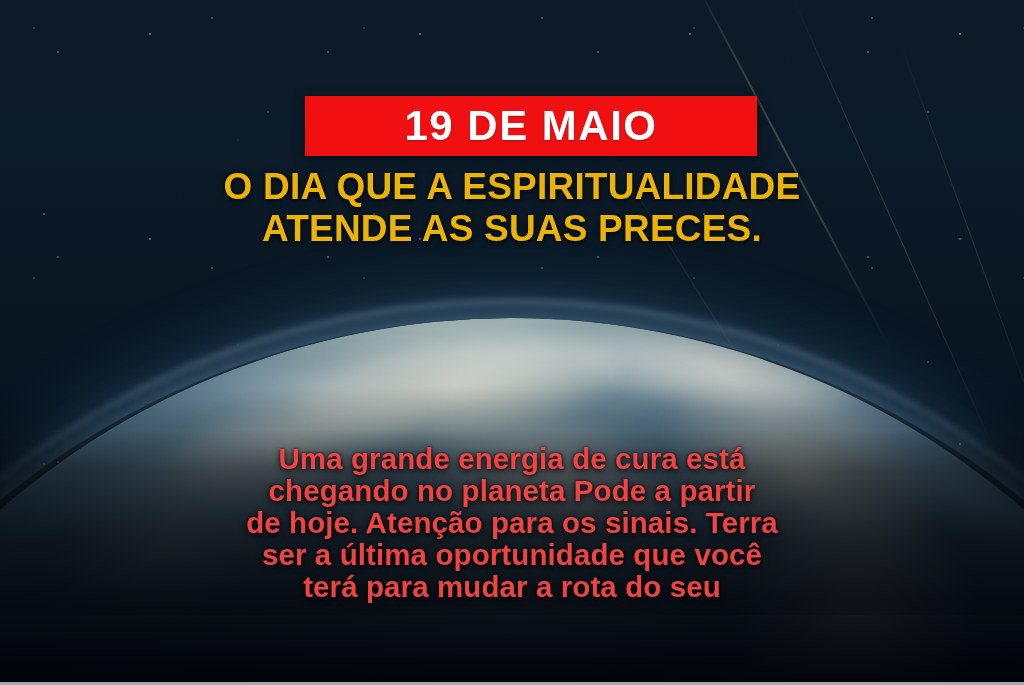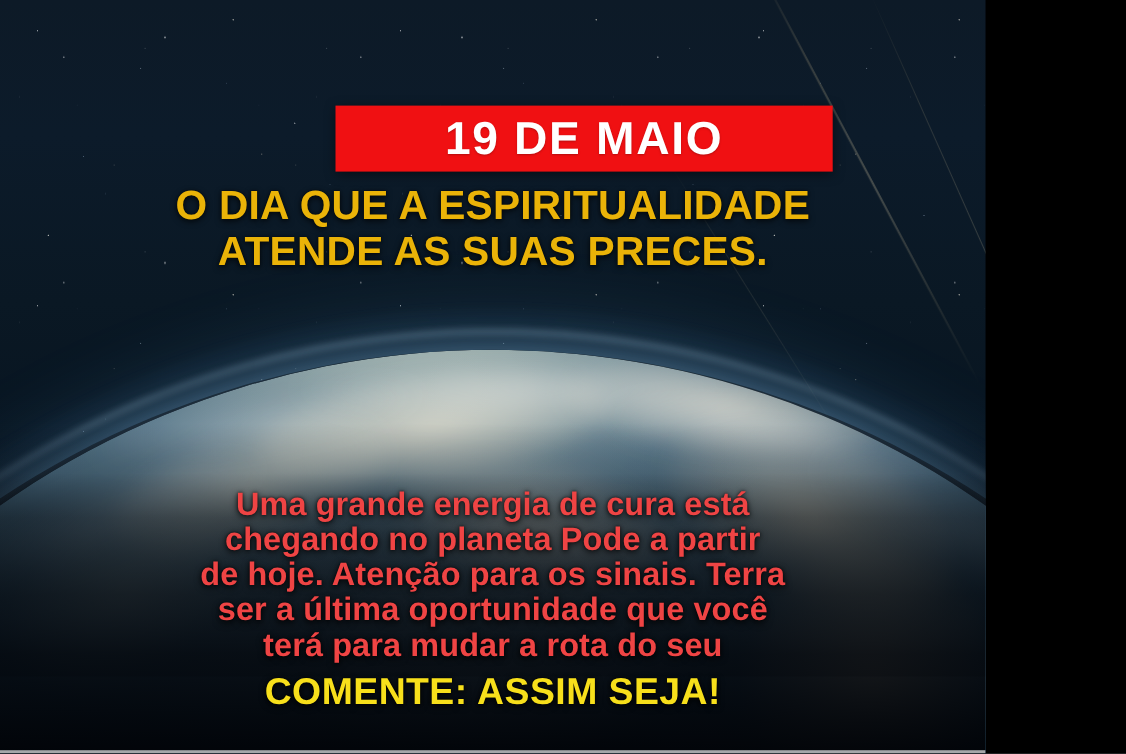--- a/index.html
+++ b/index.html
@@ -3,21 +3,21 @@
 <meta charset="utf-8">
 <title>19 de Maio</title>
 <style>
   html, body {
     margin: 0;
     padding: 0;
     background: #000;
   }
   #poster {
     position: relative;
-    width: 896px;
+    width: 1024px;
     height: 685px;
     overflow: hidden;
     background: #050a12;
     font-family: "Liberation Sans", sans-serif;
     -webkit-font-smoothing: antialiased;
   }
 
   
   .bg-space {
     position: absolute;
@@ -337,18 +337,15 @@
     </div>
 
     <div class="body-copy">
       <span class="bc-line">Uma grande energia de cura está</span>
       <span class="bc-line">chegando no planeta Pode a partir</span>
       <span class="bc-line">de hoje. Atenção para os sinais. Terra</span>
       <span class="bc-line">ser a última oportunidade que você</span>
       <span class="bc-line">terá para mudar a rota do seu</span>
     </div>
 
-    <div class="cta">
-      <span>COMENTE: ASSIM SEJA!</span>
-    </div>
 
   </div>
 </div>
 
 </body></html>

